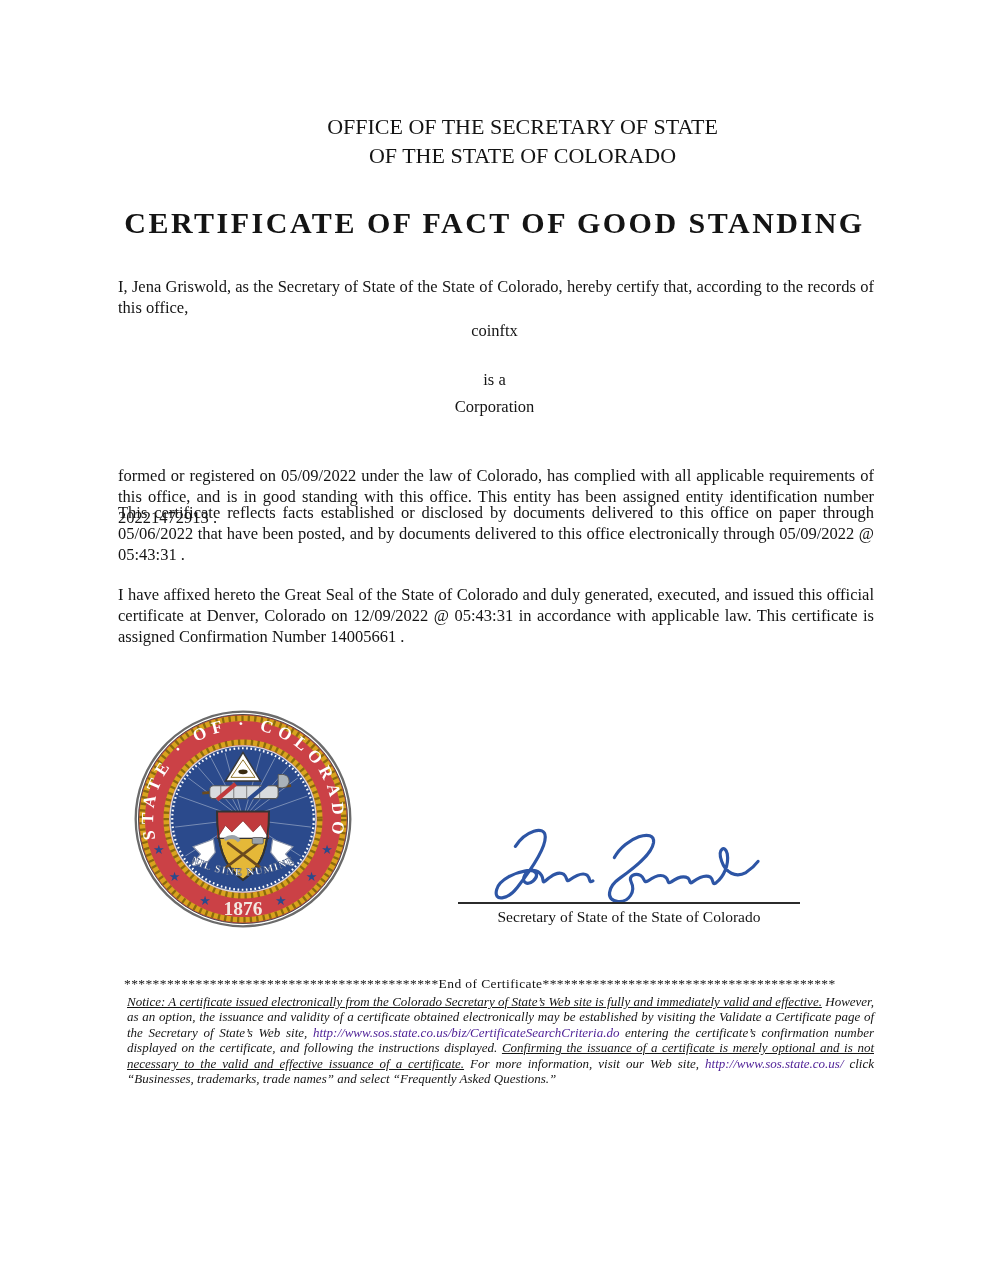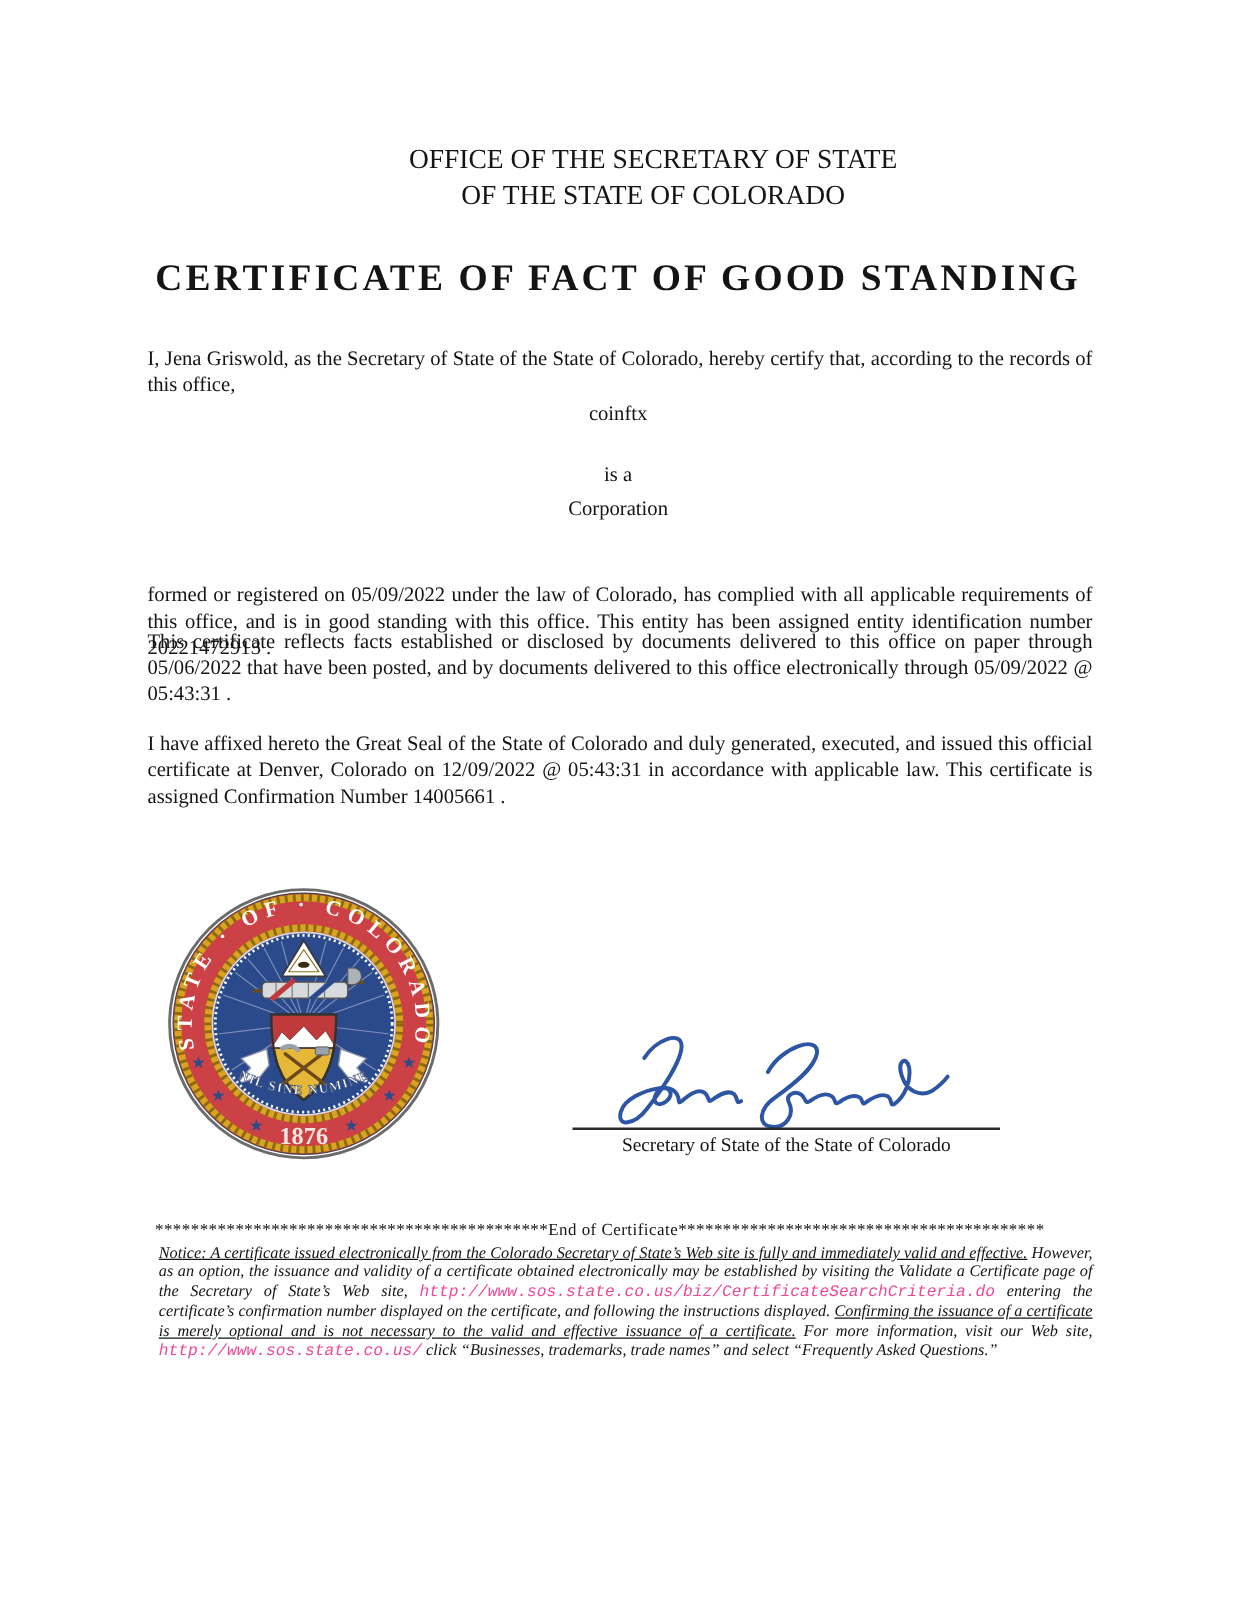--- a/index.html
+++ b/index.html
@@ -10,21 +10,21 @@
   .title{left:0;top:206px;width:989px;margin:0;text-align:center;font-size:30px;font-weight:bold;
          letter-spacing:2.5px;white-space:nowrap;}
   .para{left:118px;width:756px;font-size:16.5px;line-height:20.9px;text-align:justify;margin:0;}
   .cline{left:0;width:989px;font-size:16.5px;text-align:center;}
   .sig-line{left:458px;top:902px;width:342px;height:2px;background:#2b2b2b;}
   .sig-label{left:458px;top:908px;width:342px;text-align:center;font-size:15.5px;}
   .footer-line{left:124px;top:976px;width:750px;font-size:13.5px;white-space:nowrap;letter-spacing:0.4px;}
   .notice{left:127px;top:994px;width:747px;font-size:13px;line-height:15.4px;text-align:justify;
           font-style:italic;margin:0;}
   .notice .u{text-decoration:underline;}
-  .notice .link{color:#ec4899;font-family:Liberation Mono, monospace;}
+  .notice .link{color:#4c1d95;}
   svg text{font-family:"Liberation Serif","DejaVu Serif",serif;}
 </style>
 </head>
 <body>
 
 <div class="page">
 
   <div class="abs header">
     <div>OFFICE OF THE SECRETARY OF STATE</div>
     <div>OF THE STATE OF COLORADO</div>

